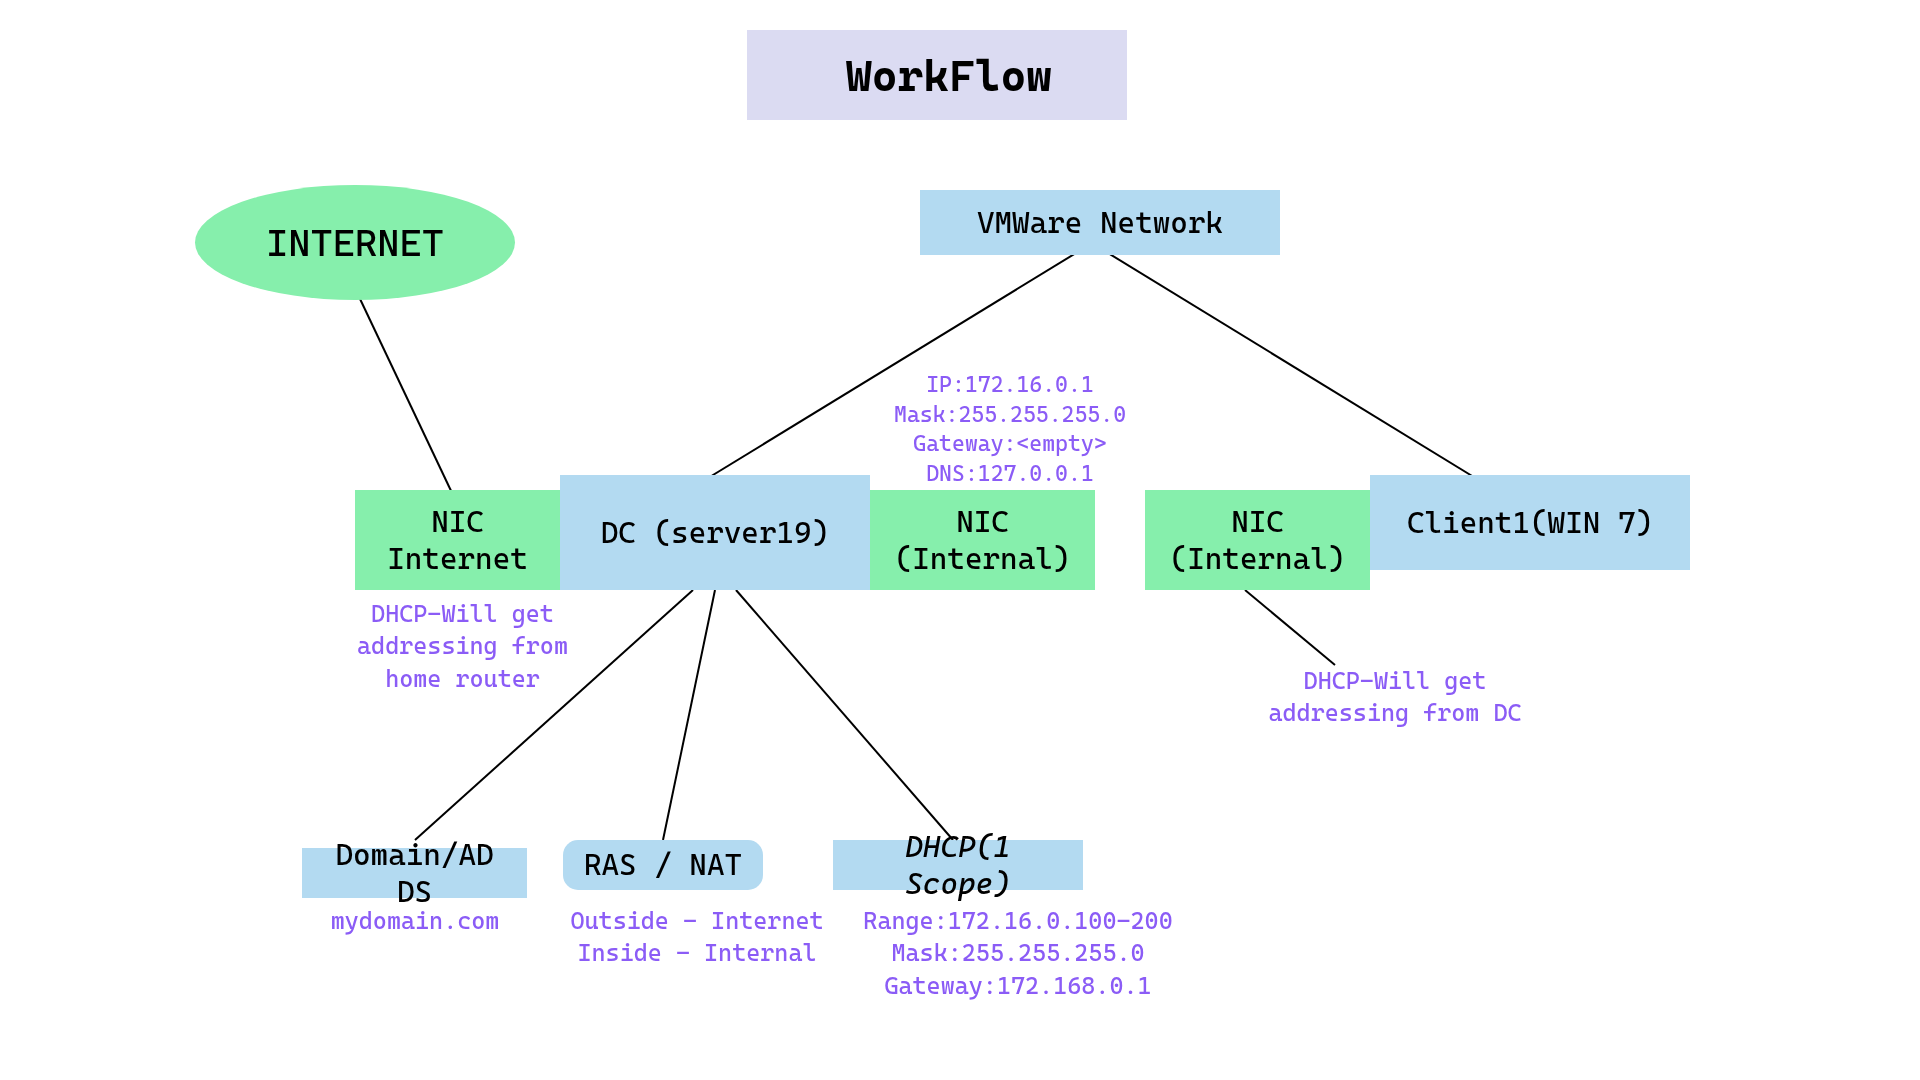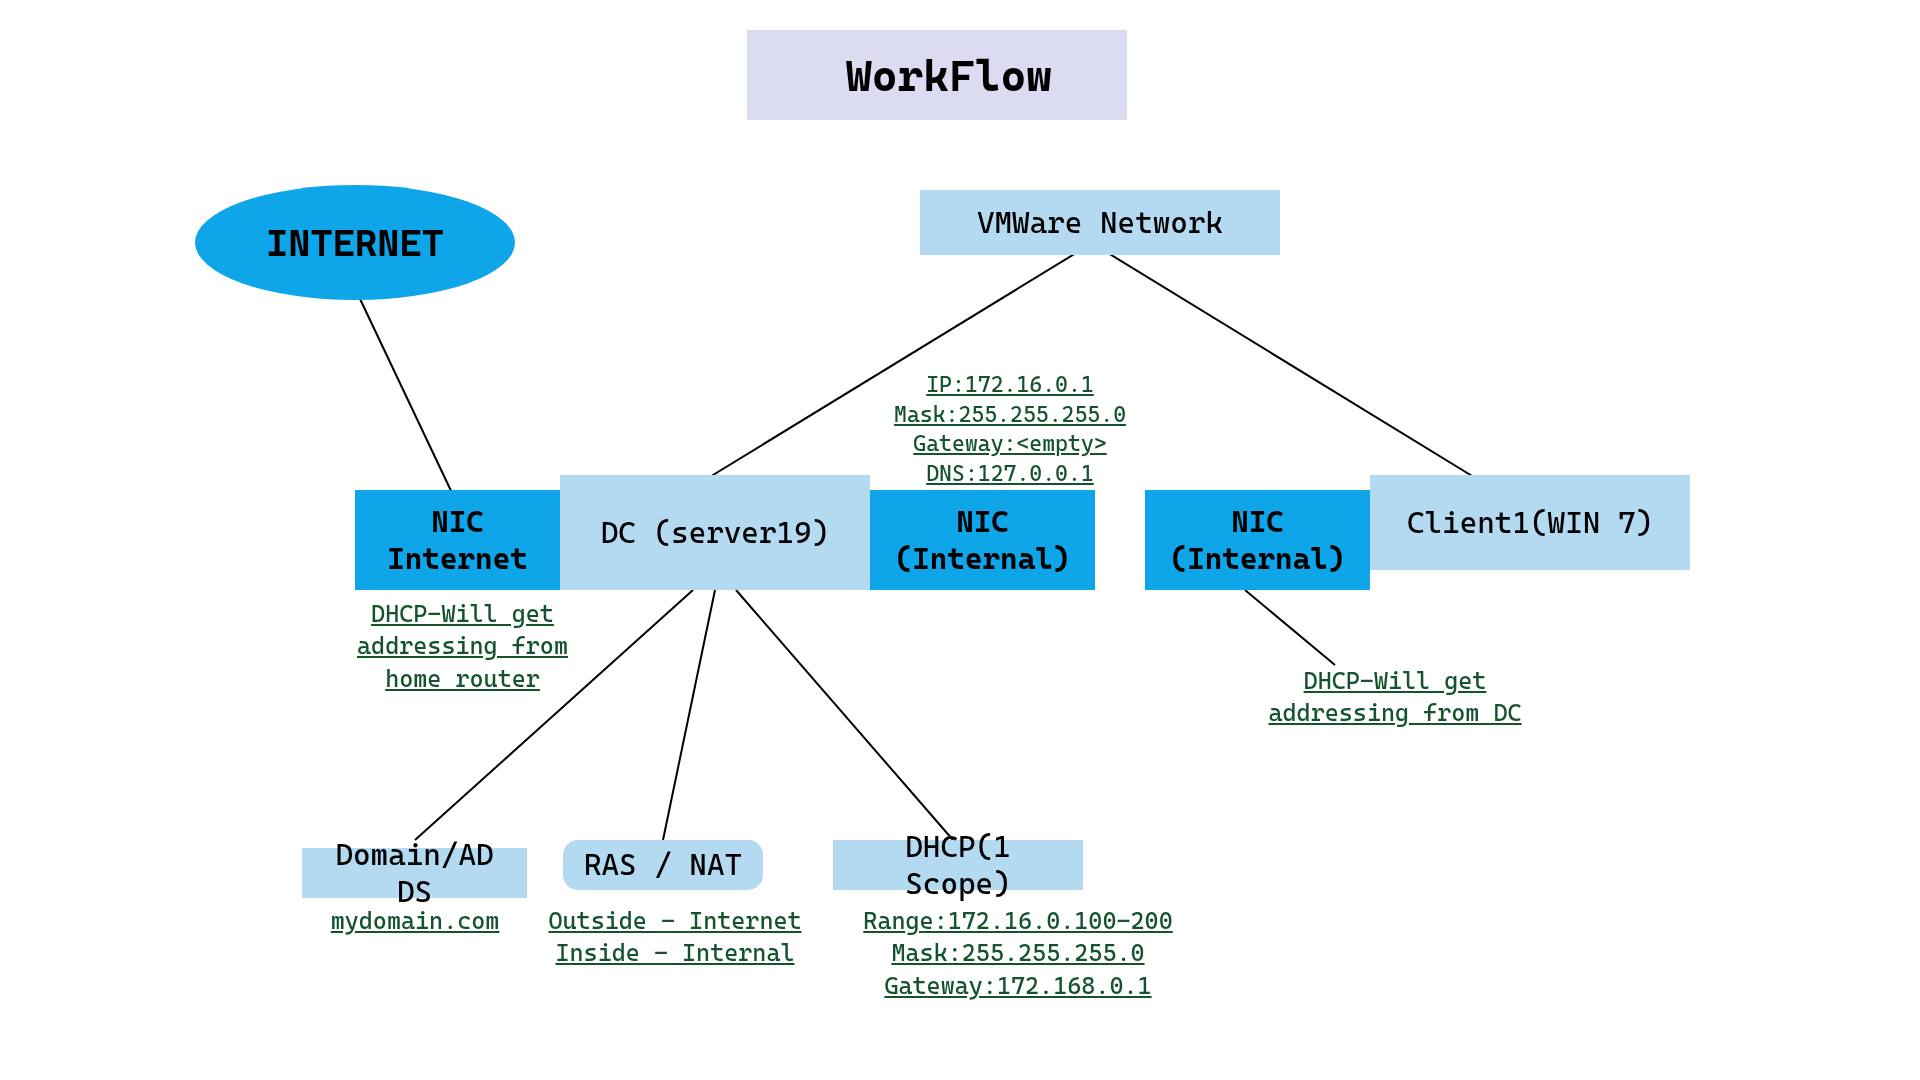--- a/index.html
+++ b/index.html
@@ -1,28 +1,28 @@
 <!DOCTYPE html>
 <html><head>
 <meta charset="utf-8">
 <style>
   html,body{margin:0;padding:0;width:1920px;height:1080px;background:#fff;font-family:ui-monospace,"SF Mono","Cascadia Mono","Consolas",monospace;}
   .stage{position:relative;width:1920px;height:1080px;}
   svg.lines{position:absolute;left:0;top:0;width:1920px;height:1080px;pointer-events:none;}
   .box{position:absolute;display:flex;align-items:center;justify-content:center;text-align:center;box-sizing:border-box;padding:6px 18px;}
   .blue{background:#B3DAF1;}
-  .green{background:#0ea5e9;font-weight:bold;}
+  .green{background:#86efac;}
   .purple{background:#DBDBF2;padding-left:42px;}
   .fs-title{font-size:44px;font-weight:700;}
   .fs-big{font-size:38px;}
   .fs-md{font-size:30px;line-height:1.25;}
   .fs-sm{font-size:24px;line-height:1.35;}
   .fs-xs{font-size:22px;line-height:1.35;}
   .ellipse{border-radius:50%;}
-  .note{position:absolute;text-align:center;white-space:pre;color:#14532d;text-decoration:underline;}
+  .note{position:absolute;text-align:center;white-space:pre;color:#8b5cf6;}
 </style>
 </head>
 <body>
 
 <div class="stage">
 
   <svg class="lines">
     <g stroke="#000" stroke-width="2" fill="none">
       <line x1="352" y1="282" x2="453" y2="495"></line>
       <line x1="1076" y1="253" x2="695" y2="486"></line>
@@ -50,36 +50,36 @@
 
   <div class="box green fs-md" style="left:1145px;top:490px;width:225px;height:100px;white-space:pre;">NIC
 (Internal)</div>
 
   <div class="box blue fs-md" style="left:1370px;top:475px;width:320px;height:95px;">Client1(WIN 7)</div>
 
   <div class="box blue fs-md" style="left:302px;top:840px;width:225px;height:50px;margin-top:8px;">Domain/AD DS</div>
 
   <div class="box blue fs-md" style="left:563px;top:840px;width:200px;height:50px;border-radius:15px;">RAS / NAT</div>
 
-  <div class="box blue fs-md" style="left:833px;top:840px;width:250px;height:50px;">DHCP(1 Scope)</div>
+  <div class="box blue fs-md" style="left:833px;top:840px;width:250px;height:50px;font-style:italic;">DHCP(1 Scope)</div>
 
   <div class="note fs-sm" style="left:345px;top:598px;width:235px;">DHCP-Will get
 addressing from
 home router</div>
 
   <div class="note fs-xs" style="left:870px;top:370px;width:280px;">IP:172.16.0.1
 Mask:255.255.255.0
 Gateway:&lt;empty&gt;
 DNS:127.0.0.1</div>
 
   <div class="note fs-sm" style="left:1235px;top:665px;width:320px;">DHCP-Will get
 addressing from DC</div>
 
   <div class="note fs-sm" style="left:300px;top:905px;width:230px;">mydomain.com</div>
 
-  <div class="note fs-sm" style="left:530px;top:905px;width:290px;">Outside - Internet
+  <div class="note fs-sm" style="left:552px;top:905px;width:290px;">Outside - Internet
 Inside - Internal</div>
 
   <div class="note fs-sm" style="left:853px;top:905px;width:330px;">Range:172.16.0.100-200
 Mask:255.255.255.0
 Gateway:172.168.0.1</div>
 
 </div>
 
 </body></html>

